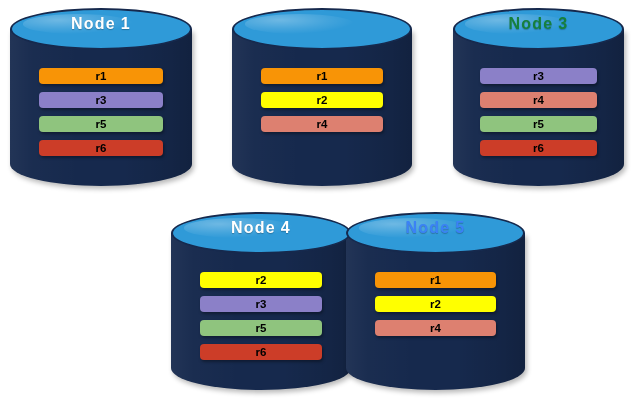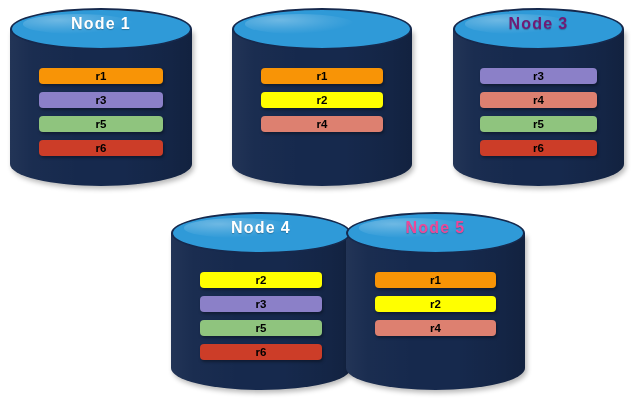--- a/index.html
+++ b/index.html
@@ -143,21 +143,21 @@
       <div class="cyl-top" style="background: rgb(47, 154, 216);"></div>
       <div class="replica-list">
         <div class="replica" style="background: rgb(248, 148, 6);">r1</div>
         <div class="replica" style="background: rgb(255, 255, 0);">r2</div>
         <div class="replica" style="background: rgb(221, 128, 112);">r4</div>
       </div>
     </div>
     <div class="node" style="left: 453px; top: 8px; width: 171px; height: 178px;">
       <div class="cyl-body" style="background: rgb(22, 41, 77);"></div>
       <div class="cyl-top" style="background: rgb(47, 154, 216);"></div>
-      <div class="node-label" style="color: #701a75;"><span>Node</span><span class="num">3</span></div>
+      <div class="node-label" style="color: #15803d;"><span>Node</span><span class="num">3</span></div>
       <div class="replica-list">
         <div class="replica" style="background: rgb(139, 128, 200);">r3</div>
         <div class="replica" style="background: rgb(221, 128, 112);">r4</div>
         <div class="replica" style="background: rgb(143, 196, 126);">r5</div>
         <div class="replica" style="background: rgb(204, 61, 40);">r6</div>
       </div>
     </div>
     <div class="node" style="left: 123px; top: 212px; width: 180px; height: 178px; margin-left: 48px;">
       <div class="cyl-body" style="background: rgb(22, 41, 77);"></div>
       <div class="cyl-top" style="background: rgb(47, 154, 216);"></div>
@@ -165,20 +165,20 @@
       <div class="replica-list">
         <div class="replica" style="background: rgb(255, 255, 0);">r2</div>
         <div class="replica" style="background: rgb(139, 128, 200);">r3</div>
         <div class="replica" style="background: rgb(143, 196, 126);">r5</div>
         <div class="replica" style="background: rgb(204, 61, 40);">r6</div>
       </div>
     </div>
     <div class="node" style="left: 346px; top: 212px; width: 179px; height: 178px;">
       <div class="cyl-body" style="background: rgb(22, 41, 77);"></div>
       <div class="cyl-top" style="background: rgb(47, 154, 216);"></div>
-      <div class="node-label" style="color: #ec4899;"><span>Node</span><span class="num">5</span></div>
+      <div class="node-label" style="color: #3b82f6;"><span>Node</span><span class="num">5</span></div>
       <div class="replica-list">
         <div class="replica" style="background: rgb(248, 148, 6);">r1</div>
         <div class="replica" style="background: rgb(255, 255, 0);">r2</div>
         <div class="replica" style="background: rgb(221, 128, 112);">r4</div>
       </div>
     </div>
   </div>
 
 </body></html>

